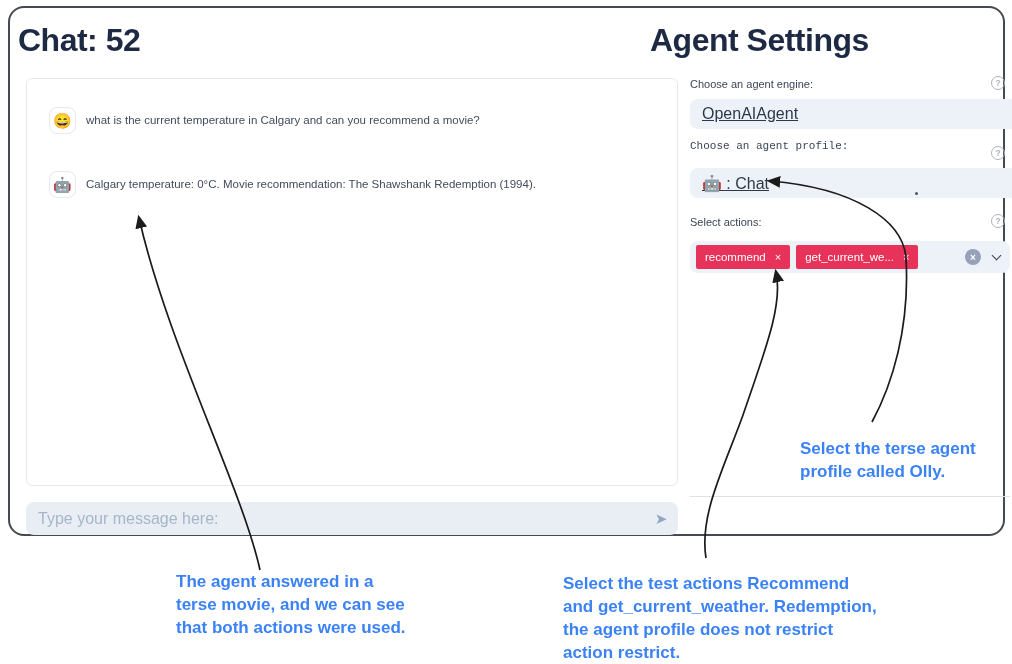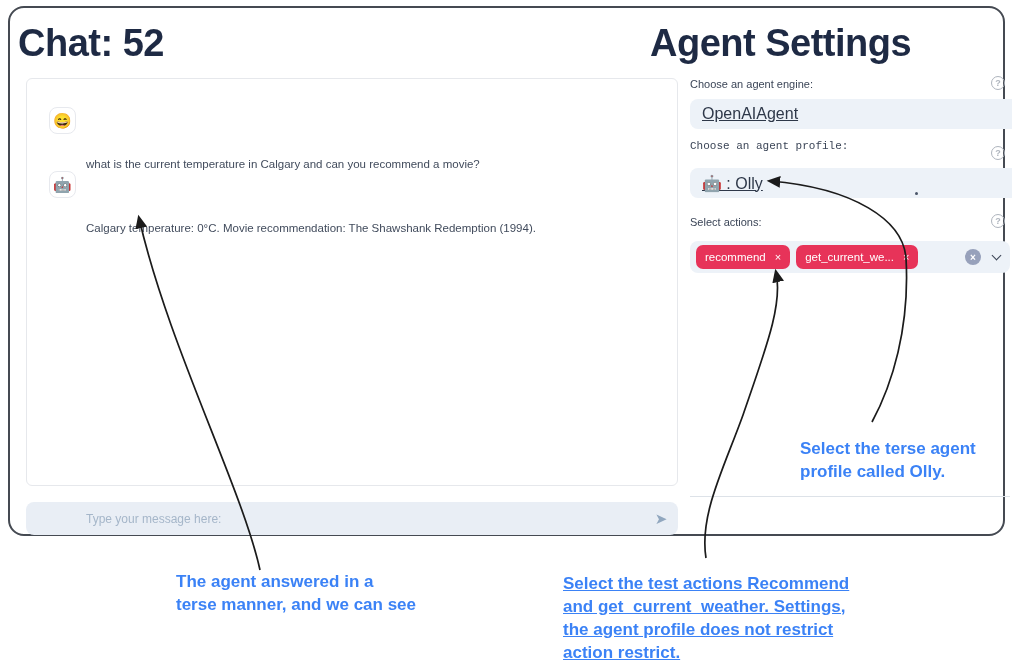--- a/index.html
+++ b/index.html
@@ -3,50 +3,50 @@
 <meta charset="utf-8">
 <style>
   * { margin:0; padding:0; box-sizing:border-box; }
   html,body { width:1012px; height:664px; background:#fff; font-family:"Liberation Sans",sans-serif; overflow:hidden; }
   #stage { position:relative; width:1012px; height:664px; background:#fff; }
 
   
   .window { position:absolute; left:8px; top:6px; width:997px; height:530px;
             border:2px solid #454a52; border-radius:16px; background:#fff; }
 
-  .col-title { position:absolute; font-size:38px; font-weight:800; color:#1e2a44; letter-spacing:-0.5px; }
+  .col-title { position:absolute; font-size:32px; font-weight:800; color:#1e2a44; letter-spacing:-0.5px; }
 
   
   .chat-box { position:absolute; left:16px; top:70px; width:652px; height:408px;
               border:1px solid #e6e8ec; border-radius:6px; background:#fff; }
   .msg { position:absolute; left:22px; display:flex; align-items:flex-start; gap:10px; }
   .avatar { width:27px; height:27px; border:1px solid #e7e9ee; border-radius:8px; background:#fff;
             display:flex; align-items:center; justify-content:center; font-size:15px; flex:0 0 auto; }
-  .msg-text { font-size:11.5px; color:#414b5c; padding-top:7px;margin-top:44px; }
+  .msg-text { font-size:11.5px; color:#414b5c; padding-top:7px; }
 
   .input-row { position:absolute; left:16px; top:494px; width:652px; height:33px;
                background:#e9eef5; border-radius:8px; display:flex; align-items:center; }
   .input-row input { flex:1; border:none; outline:none; background:transparent; font-family:"Liberation Sans",sans-serif;
-               font-size:12px; color:#a16207; padding:0 12px;margin-left:48px; }
+               font-size:16px; color:#a16207; padding:0 12px; }
   .input-row input::placeholder { color:#a5b6c9; }
   .send { width:34px; text-align:center; font-size:15px; color:#91a7bf; cursor:pointer; }
 
   
   .field-label { position:absolute; font-size:11px; color:#3b4557; }
   .help { position:absolute; width:14px; height:14px; border:1.4px solid #aeb4bd; border-radius:50%;
           color:#aeb4bd; font-size:9px; font-weight:700; display:flex; align-items:center; justify-content:center; }
   .dd { position:absolute; left:680px; width:360px; height:30px; background:#edf2f8; border-radius:8px;
         display:flex; align-items:center; padding:0 12px; font-size:16px; color:#2e3849;text-decoration:underline; }
   .chev { width:7px; height:7px; border-right:1.8px solid #3a4354; border-bottom:1.8px solid #3a4354;
           transform:rotate(45deg); margin-left:auto; margin-top:-3px; }
   .dot { position:absolute; left:905px; top:184px; width:3px; height:3px; border-radius:50%; background:#4a5568; }
 
   .multiselect { position:absolute; left:680px; top:233px; width:320px; height:32px; background:#edf2f8;
                  border-radius:8px; display:flex; align-items:center; padding:0 10px 0 6px; }
-  .tag { height:24px; background:#e73359; color:#fff; border-radius:7px; display:flex; align-items:center;
+  .tag { height:24px; background:#e73359; color:#fff; border-radius:2px; display:flex; align-items:center;
          gap:9px; padding:0 9px; font-size:11.5px; margin-right:6px; }
   .tag .x { font-size:11px; cursor:pointer; }
   .clear-all { width:16px; height:16px; border-radius:50%; background:#97a1bb; color:#fff; font-size:10px;
                font-weight:700; display:flex; align-items:center; justify-content:center; margin-left:auto; cursor:pointer; }
   .ms-chev { width:7px; height:7px; border-right:1.8px solid #3a4354; border-bottom:1.8px solid #3a4354;
              transform:rotate(45deg); margin-left:12px; margin-top:-3px; }
 
   .right-divider { position:absolute; left:680px; top:488px; width:320px; height:1px; background:#dde2e8; }
 
   
@@ -95,21 +95,21 @@
     <div class="dd" style="top:91px;">
       <span>OpenAIAgent</span>
       <span class="chev"></span>
     </div>
 
     <div class="field-label" style="left:680px; top:132px;font-family:Liberation Mono, monospace;">Choose an agent profile:</div>
     <div class="help" style="left:981px; top:138px;">
         <span>?</span>
       </div>
     <div class="dd" style="top:160px;">
-      <span>🤖 : Olly</span>
+      <span>🤖 : Chat</span>
       <span class="chev"></span>
     </div>
     <div class="dot"></div>
 
     <div class="field-label" style="left:680px; top:208px;">Select actions:</div>
     <div class="help" style="left:981px; top:206px;">
         <span>?</span>
       </div>
     <div class="multiselect">
       <div class="tag">
@@ -124,26 +124,27 @@
           <span>×</span>
         </div>
       <span class="ms-chev"></span>
     </div>
 
     <div class="right-divider"></div>
   </div>
 
   <div class="note" style="left:176px; top:570px;">
     <div>The agent answered in a</div>
-    <div>terse manner, and we can see</div>
+    <div>terse movie, and we can see</div>
+    <div>that both actions were used.</div>
   </div>
 
-  <div class="note" style="left:563px; top:572px; background:transparent;text-decoration:underline;">
+  <div class="note" style="left:563px; top:572px; background:transparent;">
     <div>Select the test actions Recommend</div>
-    <div>and get_current_weather. Settings,</div>
+    <div>and get_current_weather. Redemption,</div>
     <div>the agent profile does not restrict</div>
     <div>action restrict.</div>
   </div>
 
   <div class="note" style="left:800px; top:437px; z-index:3;">
     <div>Select the terse agent</div>
     <div>profile called Olly.</div>
   </div>
 
   <svg class="arrows" viewBox="0 0 1012 664">

